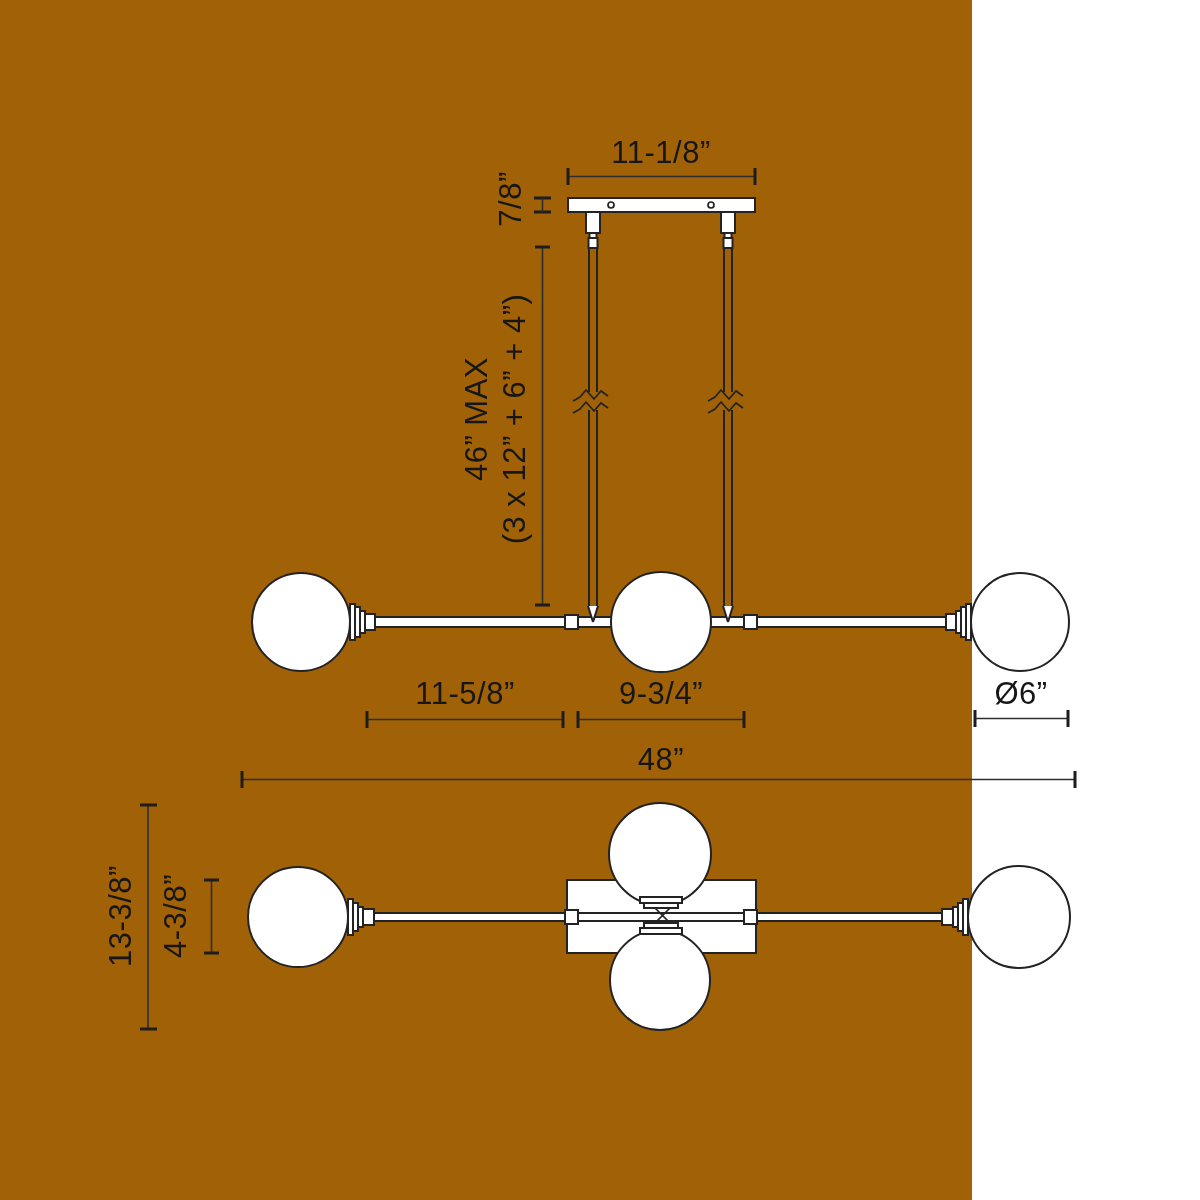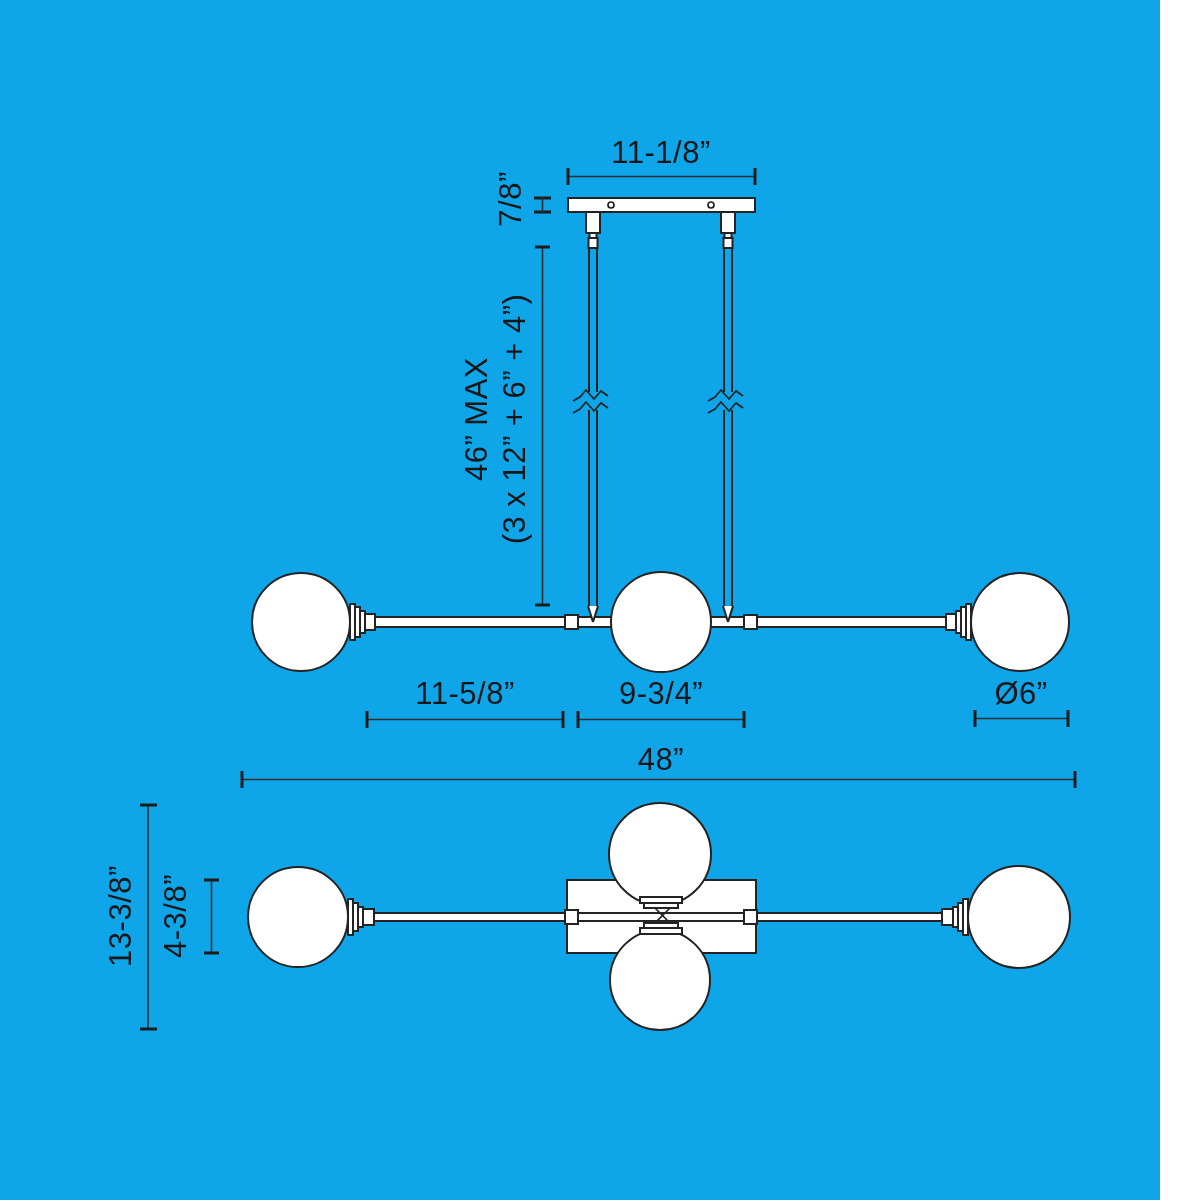--- a/index.html
+++ b/index.html
@@ -2,23 +2,23 @@
 <html><head>
 <meta charset="utf-8">
 <style>
   html, body {
     margin: 0;
     padding: 0;
     background: #ffffff;
   }
   .stage {
     position: relative;
-    width: 1160px;
+    width: 972px;
     height: 1200px;
-    background: #0ea5e9;
+    background: #a16207;
     font-family: "Liberation Sans", "DejaVu Sans", sans-serif;
   }
   svg { display: block; }
   
   .obj  { stroke: #232323; stroke-width: 2;   fill: none; stroke-linecap: butt; }
   .objf { stroke: #232323; stroke-width: 2;   fill: #ffffff; }
   .thin { stroke: #232323; stroke-width: 1.7; fill: none; }
   
   .dim  { stroke: #2e2e2e; stroke-width: 1.6; fill: none; }
   .tick { stroke: #1d1d1d; stroke-width: 3;   fill: none; }

